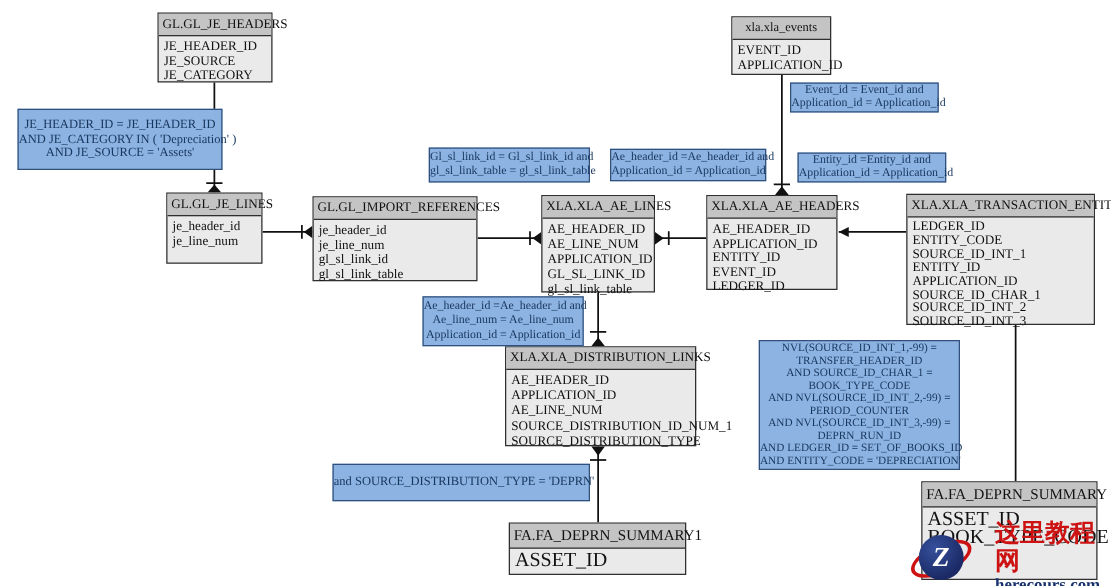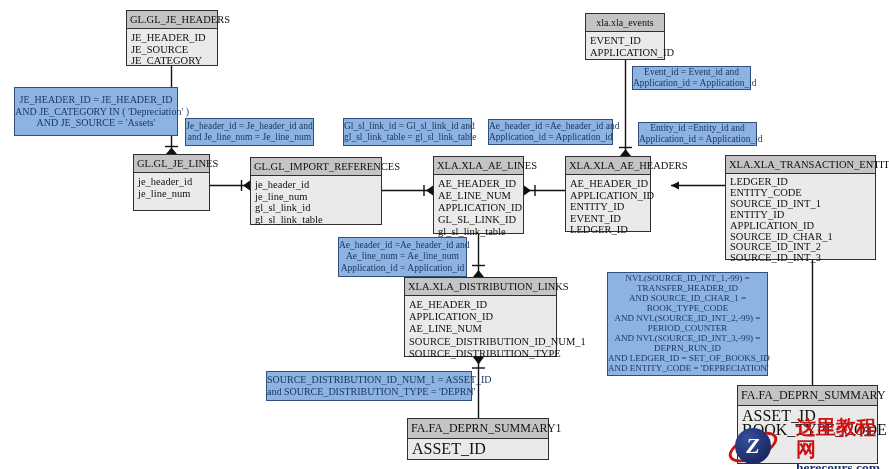--- a/index.html
+++ b/index.html
@@ -28,21 +28,21 @@
   .tbl-body{padding:3px 0 2px}
   .fld{font-size:10.5px;line-height:11.6px;padding:0 4px;white-space:nowrap}
 
   #t0{left:126px;top:10px;width:92px;height:56px}
   #t1{left:585px;top:13px;width:80px;height:47px}
   #t1 .tbl-title{font-size:10px}
   #t2{left:133px;top:154px;width:77px;height:57px}
   #t3{left:250px;top:157px;width:132px;height:68px}
   #t4{left:433px;top:156px;width:91px;height:78px}
   #t4 .fld{line-height:12px}
-  #t5{left:565px;top:156px;width:86px;height:76px}
+  #t5{left:565px;top:156px;width:105px;height:76px}
   #t6{left:725px;top:155px;width:151px;height:105px}
   #t6 .fld{line-height:10.9px}
   #t7{left:404px;top:277px;width:153px;height:80px}
   #t7 .fld{line-height:12.2px}
   #t8{left:407px;top:418px;width:142px;height:42px}
   #t9{left:737px;top:385px;width:141px;height:79px}
   #t8 .tbl-title,#t9 .tbl-title{font-size:12px;line-height:17px}
   #t8 .fld,#t9 .fld{font-size:16px;line-height:14px}
 
   .join{position:absolute;z-index:3;background:var(--join-fill);
@@ -228,24 +228,20 @@
       <div class="fld">BOOK_TYPE_CODE</div>
     </div>
   </div>
 
   <div class="join" id="b0">
     <div>JE_HEADER_ID = JE_HEADER_ID</div>
     <div>AND JE_CATEGORY IN ( 'Depreciation' )</div>
     <div>AND JE_SOURCE = 'Assets'</div>
   </div>
 
-  <div class="join" id="b1">
-    <div>Je_header_id = Je_header_id and</div>
-    <div>and Je_line_num = Je_line_num</div>
-  </div>
 
   <div class="join" id="b2">
     <div>Gl_sl_link_id = Gl_sl_link_id and</div>
     <div>gl_sl_link_table = gl_sl_link_table</div>
   </div>
 
   <div class="join" id="b3">
     <div>Ae_header_id =Ae_header_id and</div>
     <div>Application_id = Application_id</div>
   </div>
@@ -273,21 +269,20 @@
     <div>BOOK_TYPE_CODE</div>
     <div>AND NVL(SOURCE_ID_INT_2,-99) =</div>
     <div>PERIOD_COUNTER</div>
     <div>AND NVL(SOURCE_ID_INT_3,-99) =</div>
     <div>DEPRN_RUN_ID</div>
     <div>AND LEDGER_ID = SET_OF_BOOKS_ID</div>
     <div>AND ENTITY_CODE = 'DEPRECIATION'</div>
   </div>
 
   <div class="join" id="b8">
-    <div>SOURCE_DISTRIBUTION_ID_NUM_1 = ASSET_ID</div>
     <div>and SOURCE_DISTRIBUTION_TYPE = 'DEPRN'</div>
   </div>
 
   <div class="wm">
     <div class="wm-logo">
       <div class="wm-orbit"></div>
       <div class="wm-ball">
         <span>Z</span>
       </div>
     </div>

